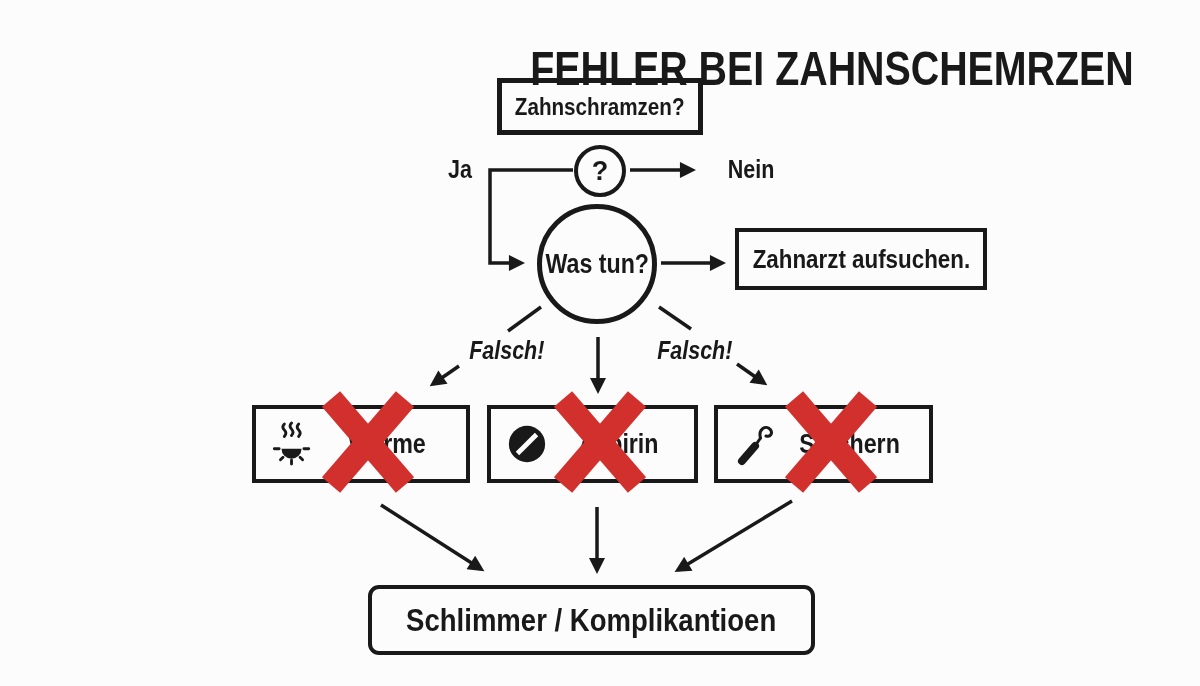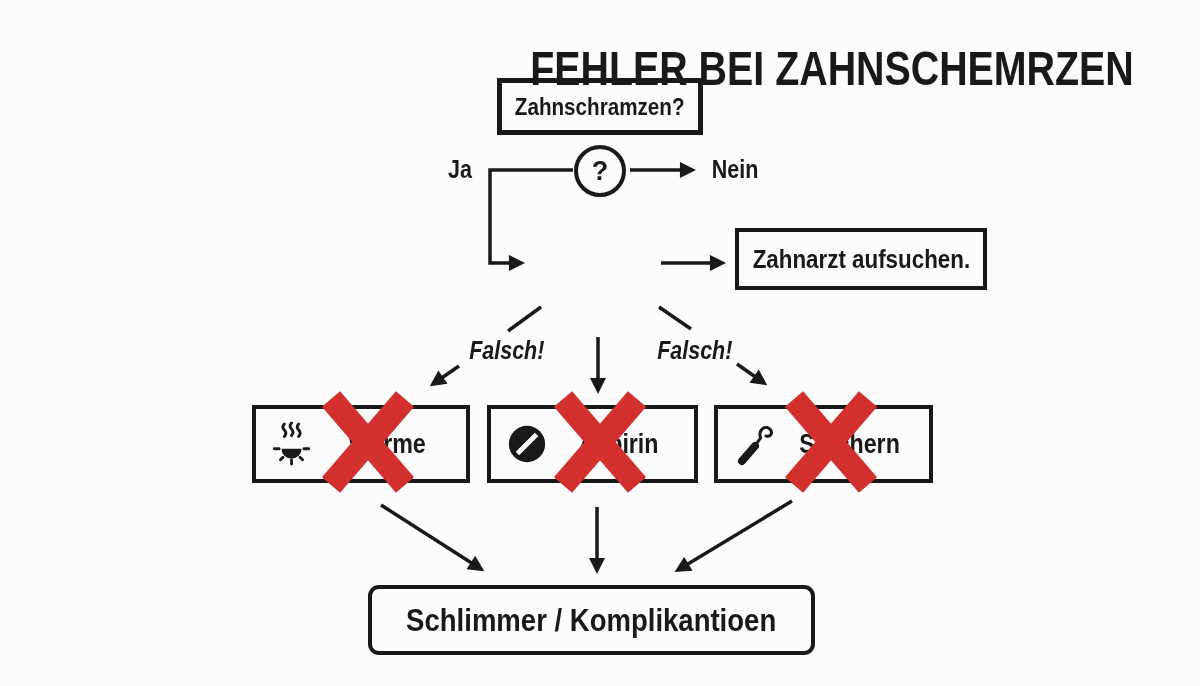--- a/index.html
+++ b/index.html
@@ -15,21 +15,21 @@
   .box{position:absolute;border:4px solid #191919;box-sizing:border-box;
        display:flex;align-items:center;justify-content:center;background:transparent;}
   .circle{position:absolute;border:4px solid #191919;border-radius:50%;box-sizing:border-box;
           display:flex;align-items:center;justify-content:center;background:transparent;}
   .start-box{left:497px;top:78px;width:206px;height:57px;font-size:24px;border-width:5px;}
   .small-circle{left:574px;top:145px;width:52px;height:52px;font-size:27px;}
   .big-circle{left:537px;top:204px;width:120px;height:120px;font-size:27px;border-width:5px;}
   .action-box{left:735px;top:228px;width:252px;height:62px;font-size:26px;align-items:center;}
   .side-label{position:absolute;font-size:25px;line-height:1;text-align:center;}
   .ja-label{left:446px;top:157px;}
-  .nein-label{left:708px;top:157px;}
+  .nein-label{left:724px;top:157px;}
   .falsch{position:absolute;top:338px;width:110px;text-align:center;font-size:25px;line-height:1;font-style:italic;}
   .falsch-left{left:452px;}
   .falsch-right{left:640px;}
   .wrong-box{top:405px;height:78px;font-size:27px;justify-content:flex-start;padding-left:14px;}
   .wrong-box .opt-label{flex:1;text-align:center;padding-right:6px;}
   .wb-1{left:252px;width:218px;}
   .wb-2{left:487px;width:211px;}
   .wb-3{left:714px;width:219px;}
   .opt-icon{width:44px;height:48px;flex:0 0 auto;display:flex;align-items:center;justify-content:center;}
   .outcome-box{left:368px;top:585px;width:447px;height:70px;font-size:32px;border-radius:11px;}
@@ -76,20 +76,23 @@
   <div class="circle small-circle">
     <span>?</span>
   </div>
   <div class="side-label ja-label">
     <span class="cond">Ja</span>
   </div>
   <div class="side-label nein-label">
     <span class="cond">Nein</span>
   </div>
 
+  <div class="circle big-circle">
+    <span class="cond">Was tun?</span>
+  </div>
 
   <div class="box action-box">
     <span class="cond">Zahnarzt aufsuchen.</span>
   </div>
 
   <div class="falsch falsch-left">
     <span class="cond">Falsch!</span>
   </div>
   <div class="falsch falsch-right">
     <span class="cond">Falsch!</span>

